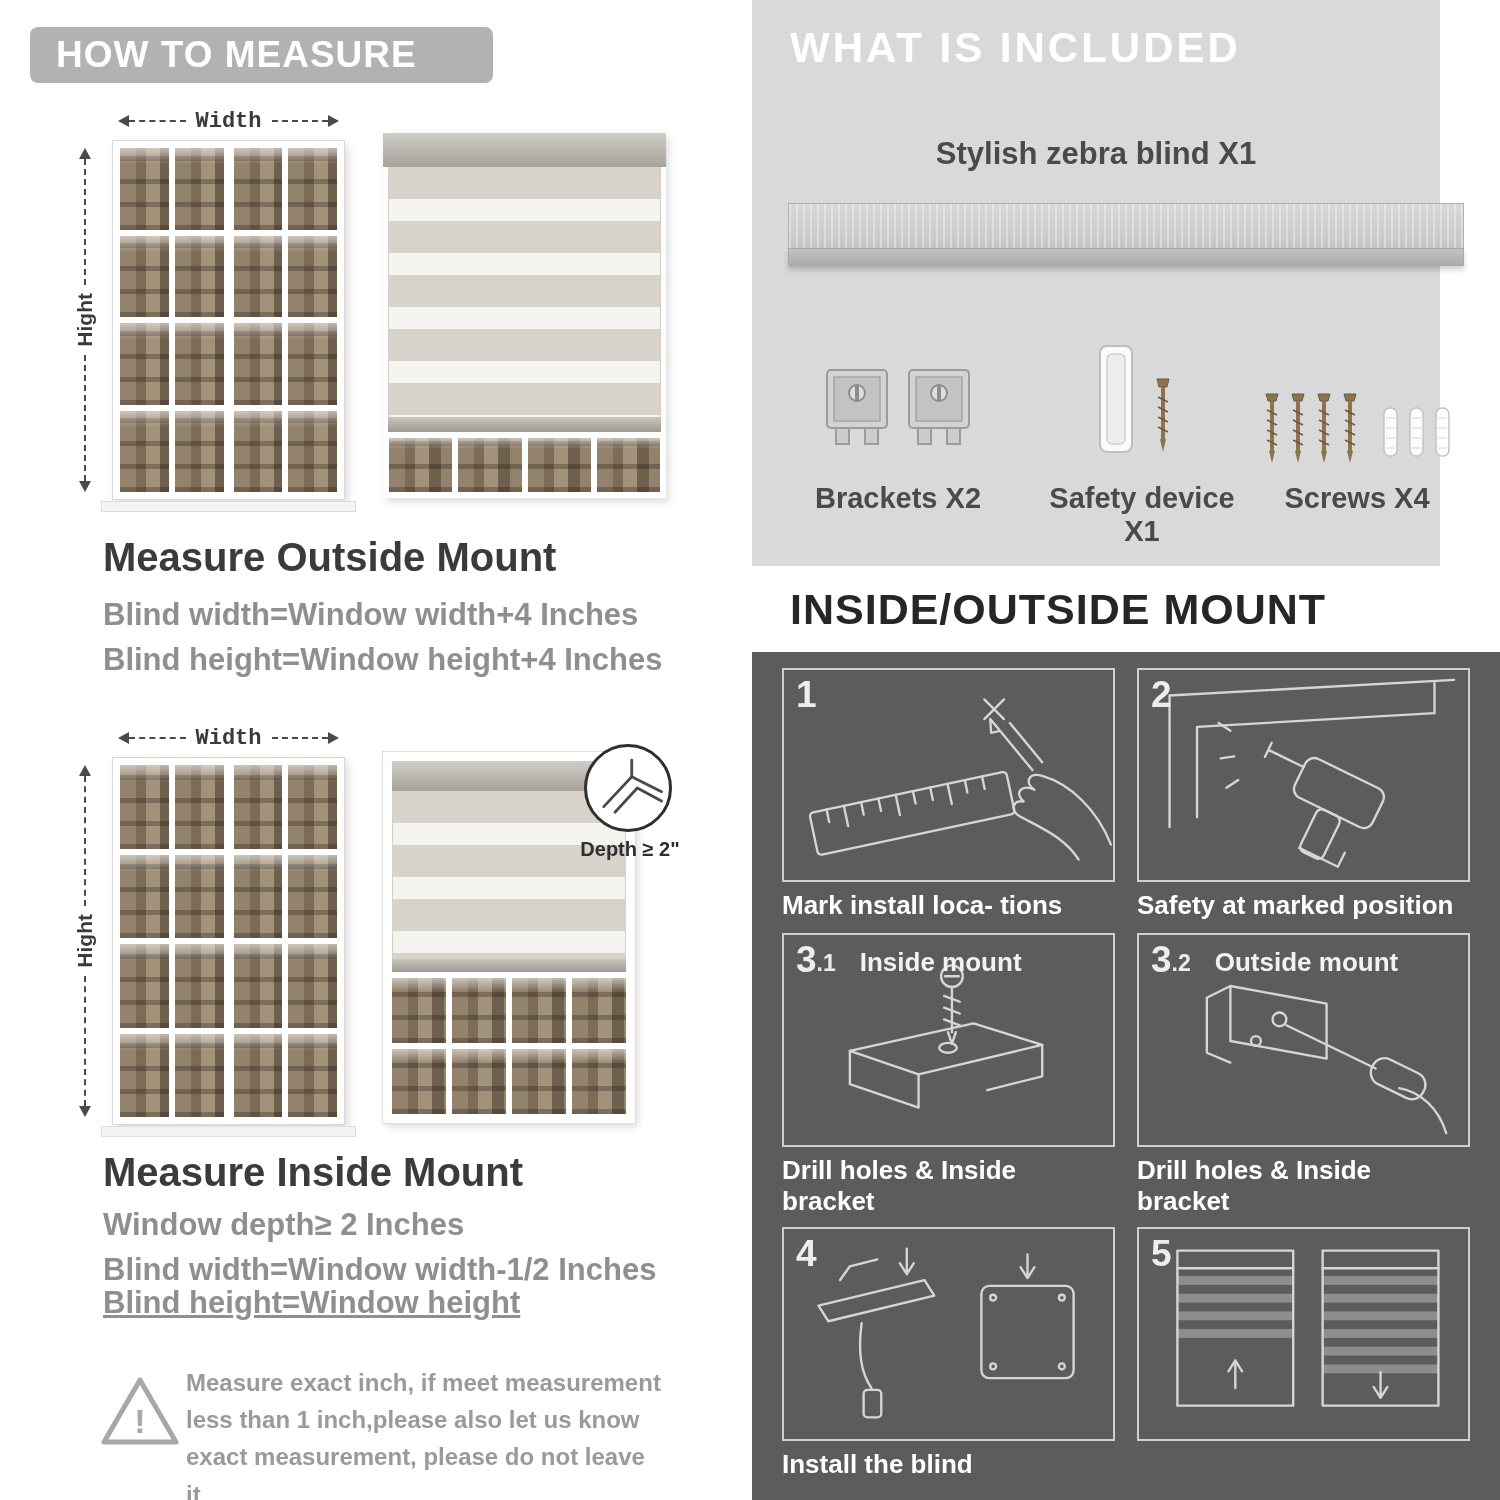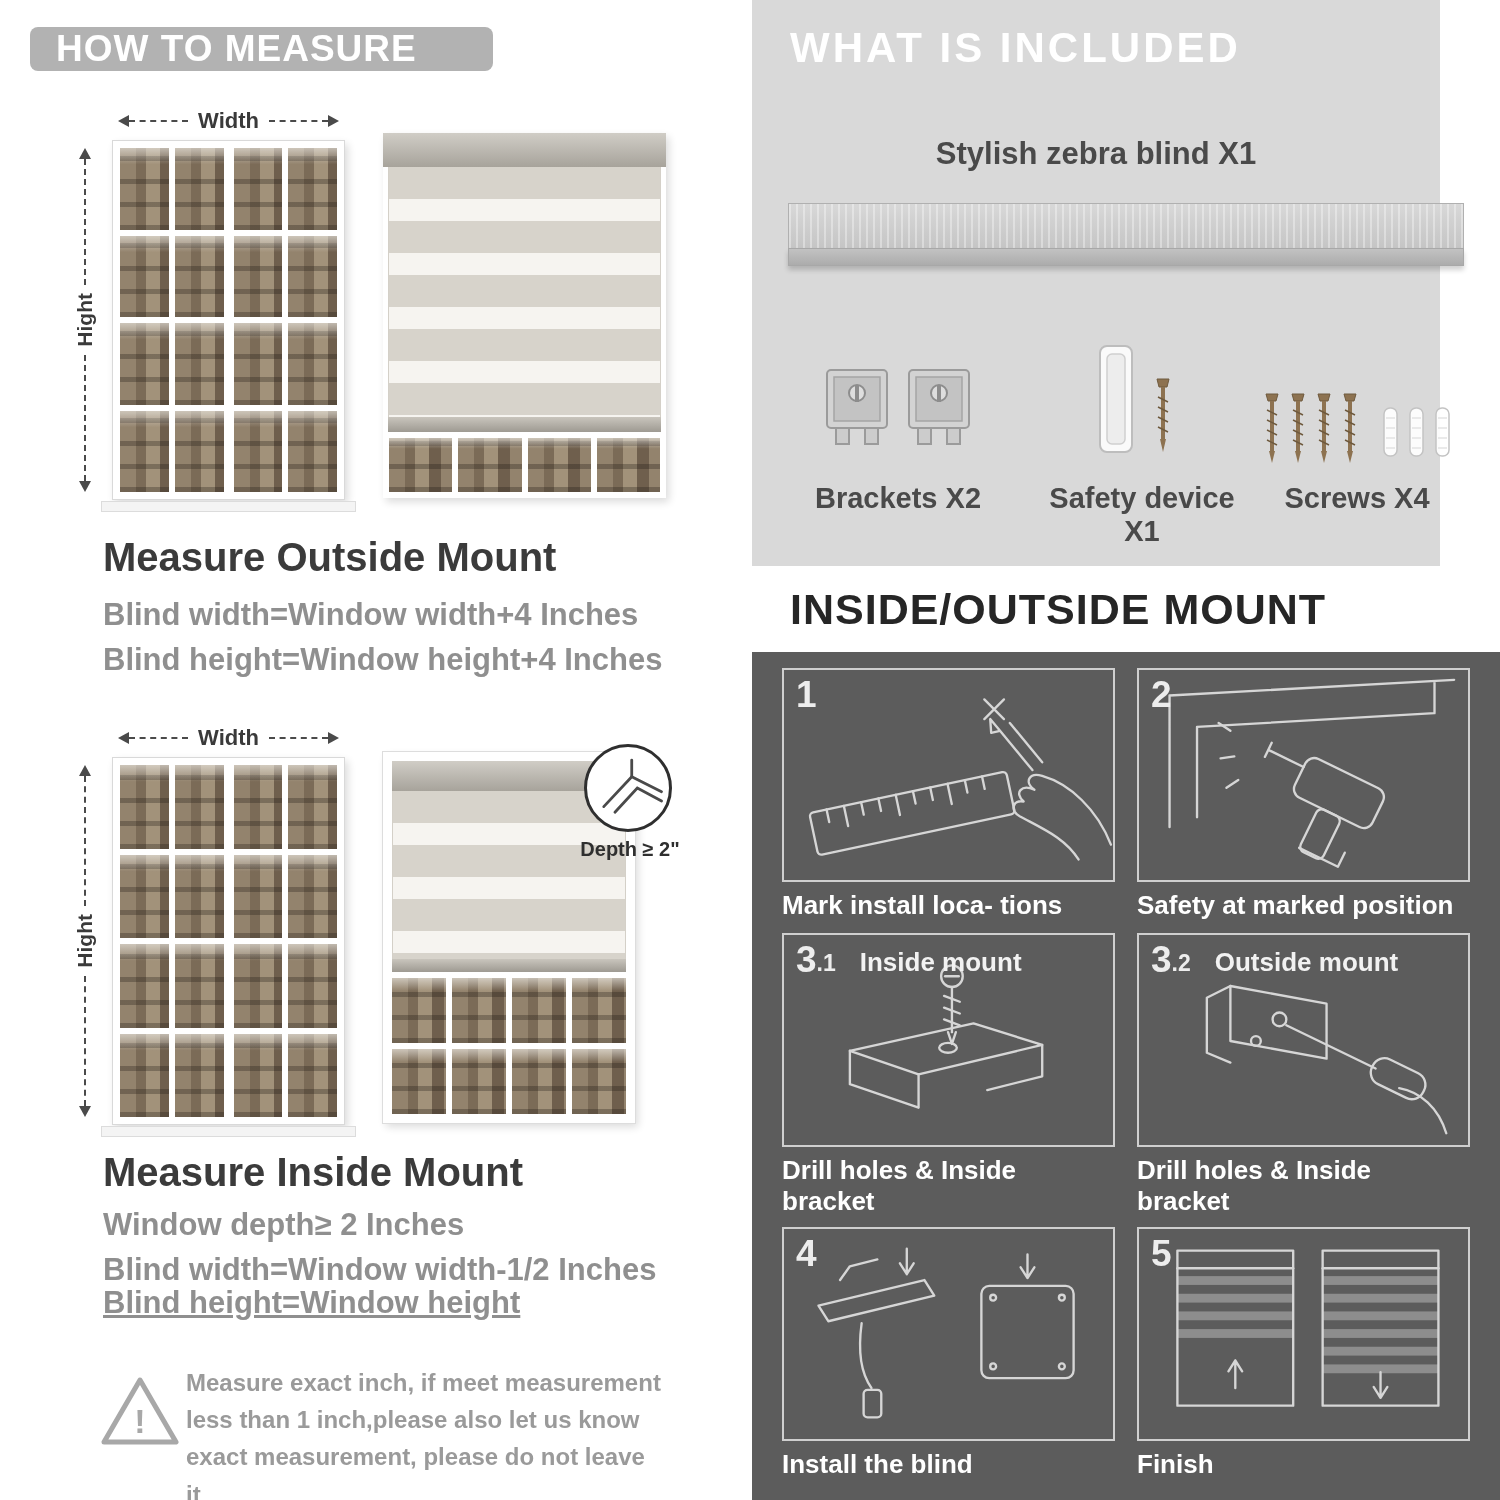--- a/index.html
+++ b/index.html
@@ -1,37 +1,37 @@
 <!DOCTYPE html>
 <html><head>
 <meta charset="utf-8">
 <style>
   *{margin:0;padding:0;box-sizing:border-box;}
   html,body{width:1500px;height:1500px;}
   body{position:relative;background:#fff;font-family:"Liberation Sans",sans-serif;overflow:hidden;}
   .abs{position:absolute;}
 
   
-  .htm-header{position:absolute;left:30px;top:27px;width:463px;height:44px;background:#b2b2b2;border-radius:8px;
+  .htm-header{position:absolute;left:30px;top:27px;width:463px;height:56px;background:#b2b2b2;border-radius:8px;
     color:#fff;font-size:37px;font-weight:bold;letter-spacing:1px;display:flex;align-items:center;padding-left:26px;}
 
   
   .window{position:absolute;background:#fff;border:1px solid #d9d9d9;box-shadow:3px 4px 8px rgba(0,0,0,.14);padding:7px;}
   .sashes{display:flex;gap:10px;height:100%;}
   .sash{flex:1;display:grid;grid-template-columns:1fr 1fr;grid-template-rows:repeat(4,1fr);gap:6px;background:#fff;}
   .pane{background:
       linear-gradient(180deg, rgba(236,233,227,.65), rgba(236,233,227,0) 20%),
       repeating-linear-gradient(0deg, rgba(32,26,20,.30) 0 5px, rgba(0,0,0,0) 5px 23px),
       repeating-linear-gradient(90deg, #93836d 0 16px, #7b6b57 16px 26px, #a2927a 26px 40px, #6f5f4d 40px 52px);}
   .sill{position:absolute;left:-12px;right:-12px;bottom:-13px;height:11px;background:#f4f4f4;border:1px solid #dcdcdc;}
 
   
   .h-arrow{position:absolute;display:flex;align-items:center;color:#3a3a3a;font-size:22px;font-weight:bold;}
   .h-arrow .dash{flex:1;border-top:2px dashed #4a4a4a;height:0;}
-  .h-arrow .lbl{padding:0 10px;white-space:nowrap;}
+  .h-arrow .lbl{padding:0 10px;white-space:nowrap;font-family:Liberation Mono, monospace;}
   .ah{width:0;height:0;border:6px solid transparent;flex:none;}
   .ah.l{border-right:11px solid #4a4a4a;}
   .ah.r{border-left:11px solid #4a4a4a;}
   .ah.u{border-bottom:11px solid #4a4a4a;}
   .ah.d{border-top:11px solid #4a4a4a;}
   .v-arrow{position:absolute;display:flex;flex-direction:column;align-items:center;color:#3a3a3a;font-size:21px;font-weight:bold;width:26px;}
   .v-arrow .vdash{flex:1;border-left:2px dashed #4a4a4a;width:0;}
   .v-arrow .vlbl{writing-mode:vertical-rl;transform:rotate(180deg);padding:8px 0;white-space:nowrap;}
 
   
@@ -429,17 +429,16 @@
             <rect x="186" y="48" width="118" height="9" fill="rgba(214,214,214,.4)" stroke="none"></rect>
             <rect x="186" y="66" width="118" height="9" fill="rgba(214,214,214,.4)" stroke="none"></rect>
             <rect x="186" y="84" width="118" height="9" fill="rgba(214,214,214,.4)" stroke="none"></rect>
             <rect x="186" y="102" width="118" height="9" fill="rgba(214,214,214,.4)" stroke="none"></rect>
             <rect x="186" y="120" width="118" height="9" fill="rgba(214,214,214,.4)" stroke="none"></rect>
             <rect x="186" y="138" width="118" height="9" fill="rgba(214,214,214,.4)" stroke="none"></rect>
             <path d="M245 146 v26 m-7 -11 l7 11 7 -11"></path>
           </g>
         </svg>
       </div>
-      <div class="step-caption">Finish</div>
     </div>
 
   </div>
 </div>
 
 </body></html>

